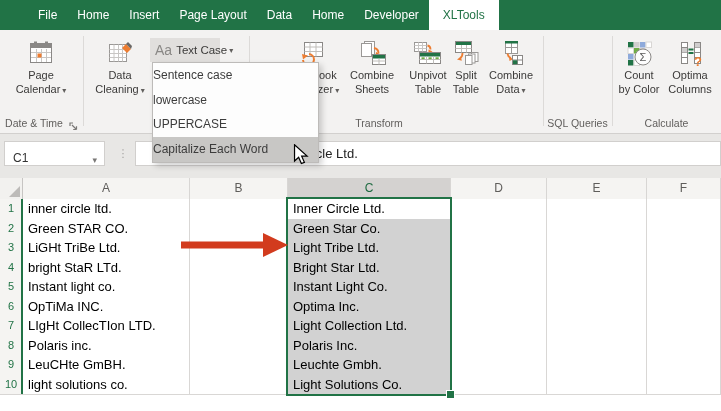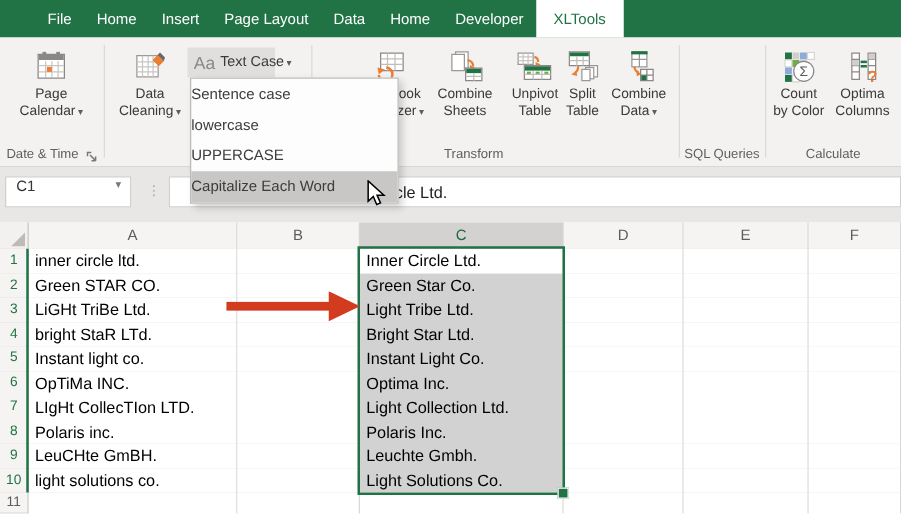--- a/index.html
+++ b/index.html
@@ -33,21 +33,21 @@
   .menu{position:absolute;left:152px;top:62px;width:167px;background:#fdfdfd;
         border:1px solid #bdbbb9;box-shadow:3px 3px 6px rgba(0,0,0,.18);z-index:60;box-sizing:border-box;}
   .mitem{height:24.7px;line-height:24.7px;font-size:12px;color:#3c3c3c;
          white-space:nowrap;cursor:default;}
   .mitem.hl{background:#c8c7c5;}
   .cursor{position:absolute;left:293px;top:144px;z-index:70;}
 
   
   .frow{position:absolute;left:0;top:134px;width:721px;height:44px;background:#e8e7e5;}
   .namebox{position:absolute;left:4px;top:7px;width:101px;height:25px;background:#fff;
-           border:1px solid #d1cfcd;box-sizing:border-box;display:flex;align-items:flex-start;}
+           border:1px solid #d1cfcd;box-sizing:border-box;display:flex;align-items:flex-end;}
   .namebox .nb{font-size:12px;color:#333;padding-left:8px;flex:1;}
   .namebox .nbarrow{font-size:9px;color:#7a7876;padding-right:7px;}
   .splitter{position:absolute;left:116px;top:7px;width:14px;height:25px;color:#a6a4a2;
             font-size:11px;line-height:25px;text-align:center;}
   .fbar{position:absolute;left:135px;top:7px;width:586px;height:25px;background:#fff;
         border:1px solid #d1cfcd;box-sizing:border-box;overflow:hidden;}
   .fval{position:absolute;left:130px;top:0;line-height:23px;font-size:13px;color:#222;white-space:nowrap;}
 
   
   .hdrrow{position:absolute;left:0;top:178px;height:21px;display:grid;
@@ -375,29 +375,20 @@
       </div>
       <div class="grow">
         <div class="rhead">10</div>
         <div class="cell">light solutions co.</div>
         <div class="cell"></div>
         <div class="cell csel">Light Solutions Co.</div>
         <div class="cell"></div>
         <div class="cell"></div>
         <div class="cell"></div>
       </div>
-      <div class="grow" style="height: 16px;">
-        <div class="rhead plain" style="line-height: 16px;">11</div>
-        <div class="cell" style="border-bottom: none;"></div>
-        <div class="cell" style="border-bottom: none;"></div>
-        <div class="cell" style="border-bottom: none;"></div>
-        <div class="cell" style="border-bottom: none;"></div>
-        <div class="cell" style="border-bottom: none;"></div>
-        <div class="cell" style="border-bottom: none;"></div>
-      </div>
     </div>
   <div class="greenstrip"></div>
   <div class="selbox"></div>
   <div class="fillhandle"></div>
 
   <svg class="redarrow" width="108" height="24" viewBox="0 0 108 24">
     <rect x="0" y="8.5" width="84" height="7" fill="#d23b1e"></rect>
     <polygon points="82,0 82,24 107,12" fill="#d23b1e"></polygon>
   </svg>
 

